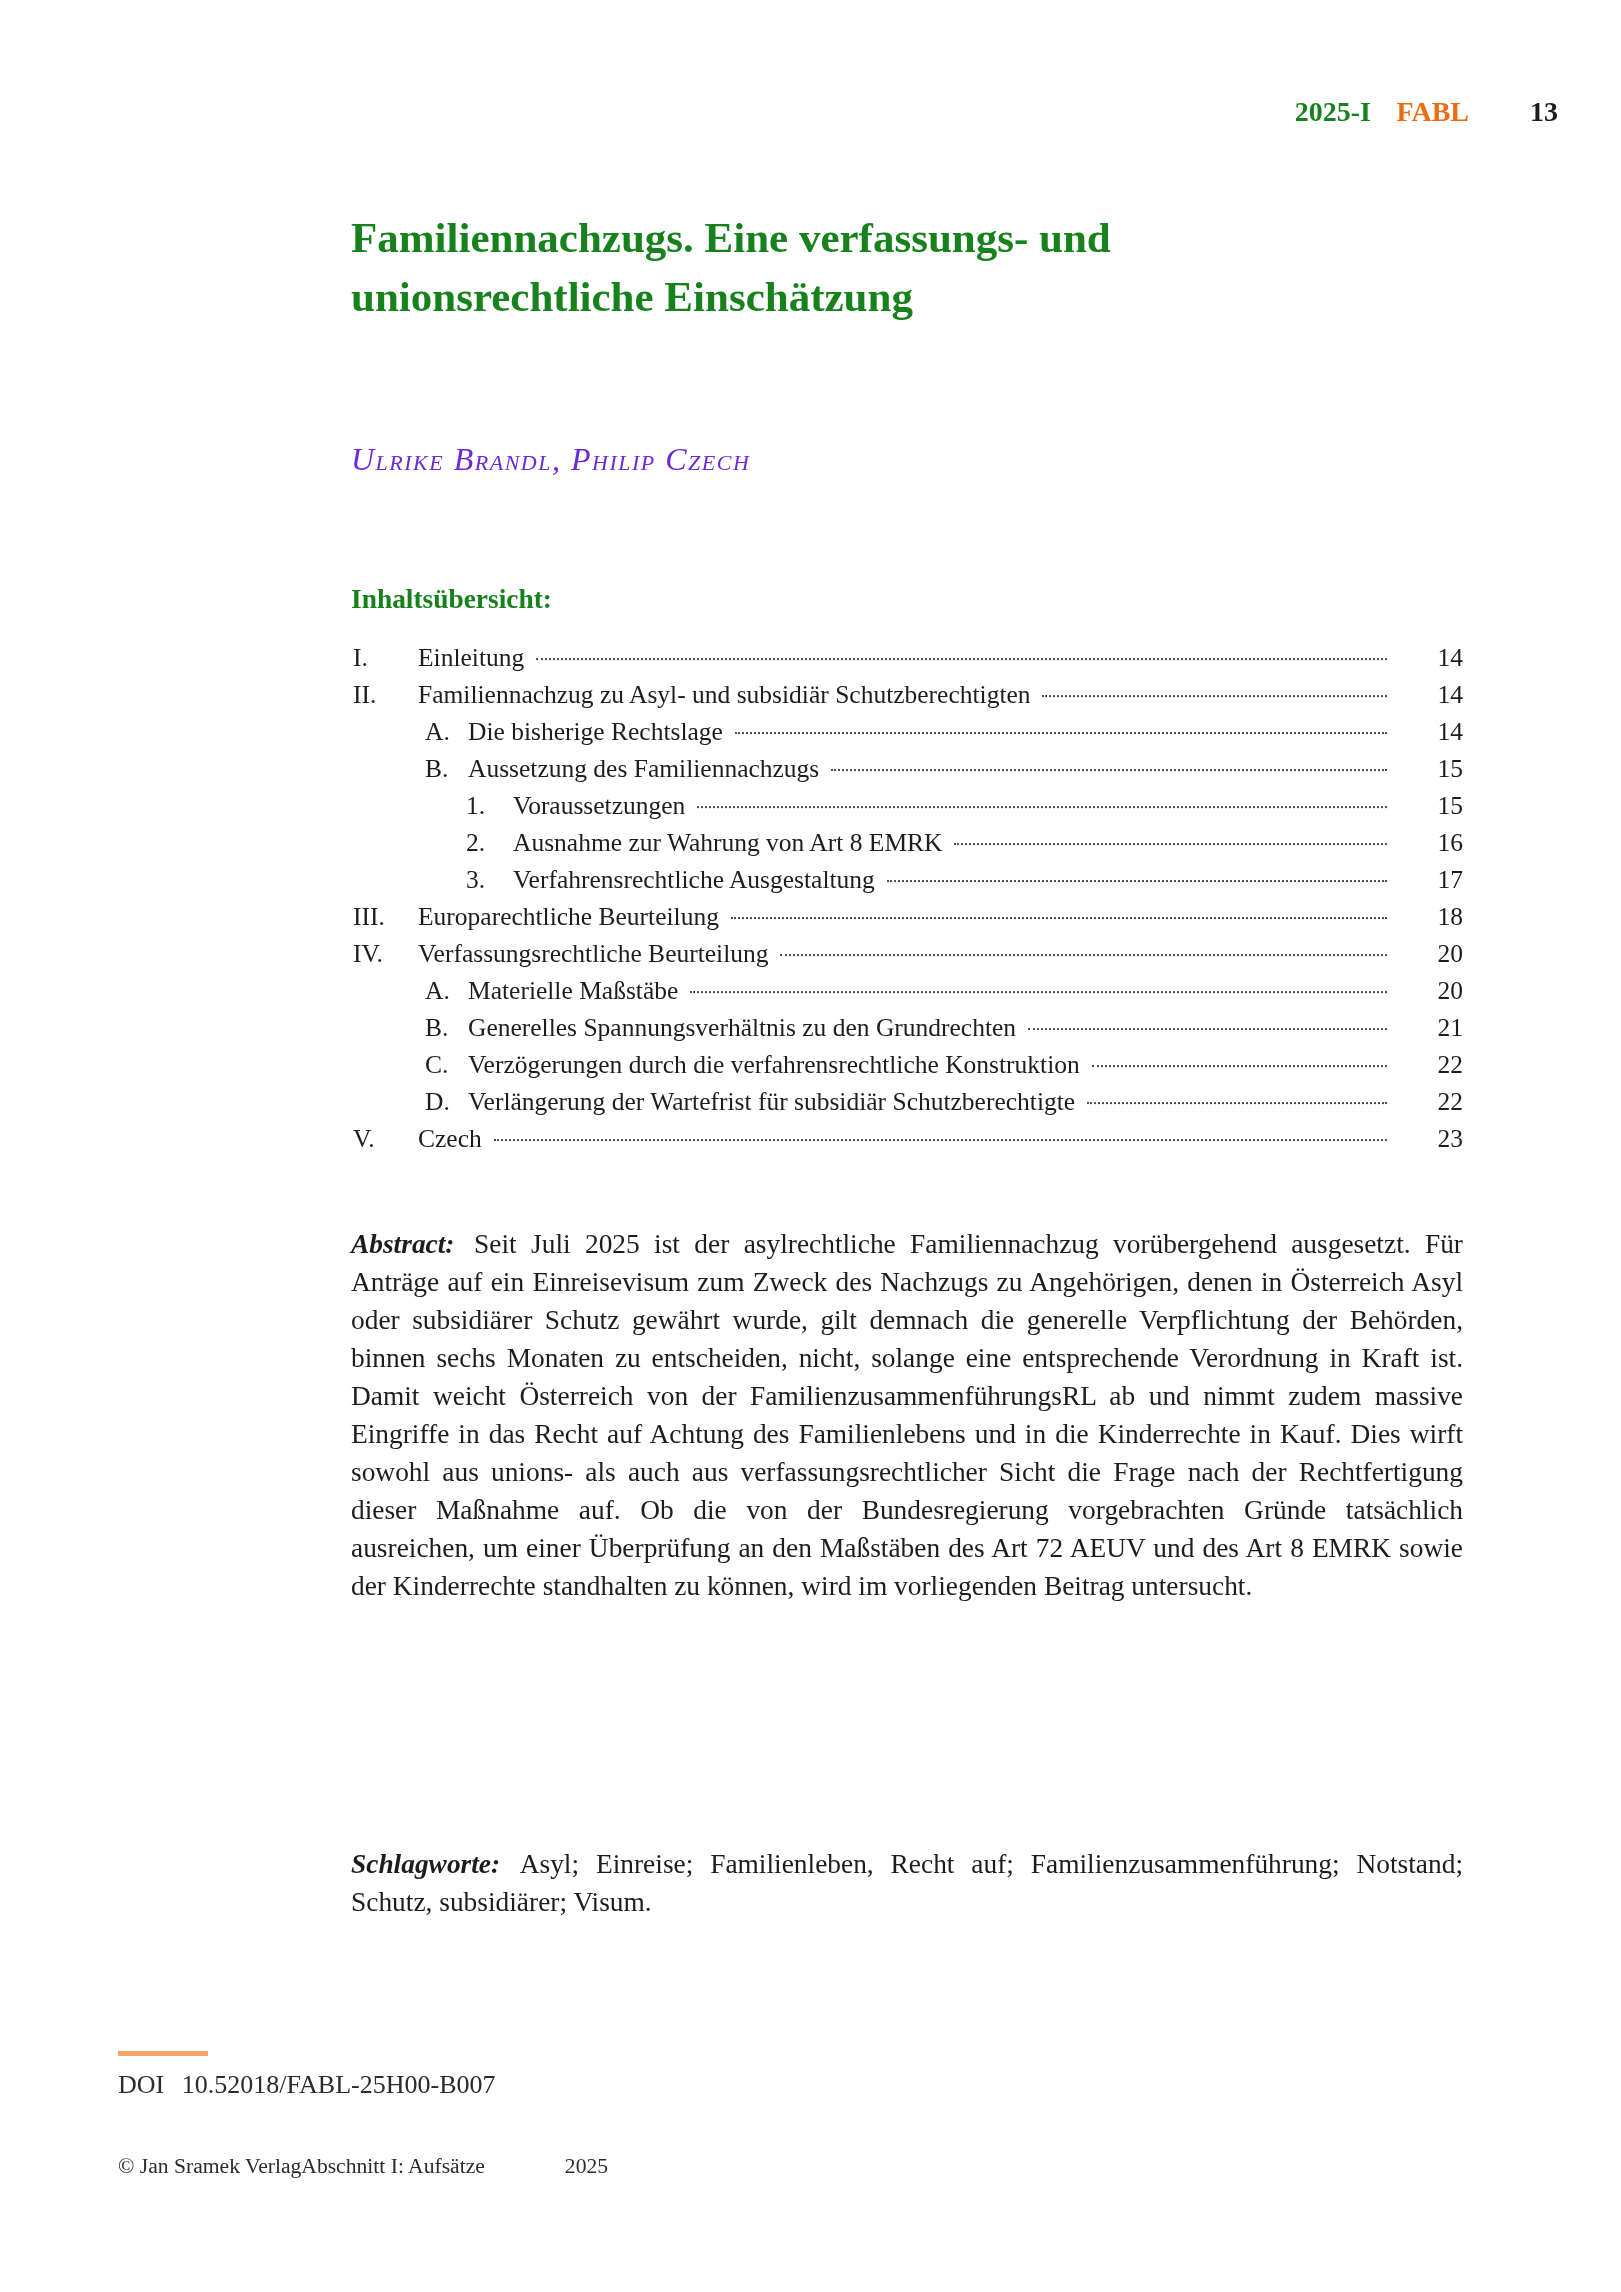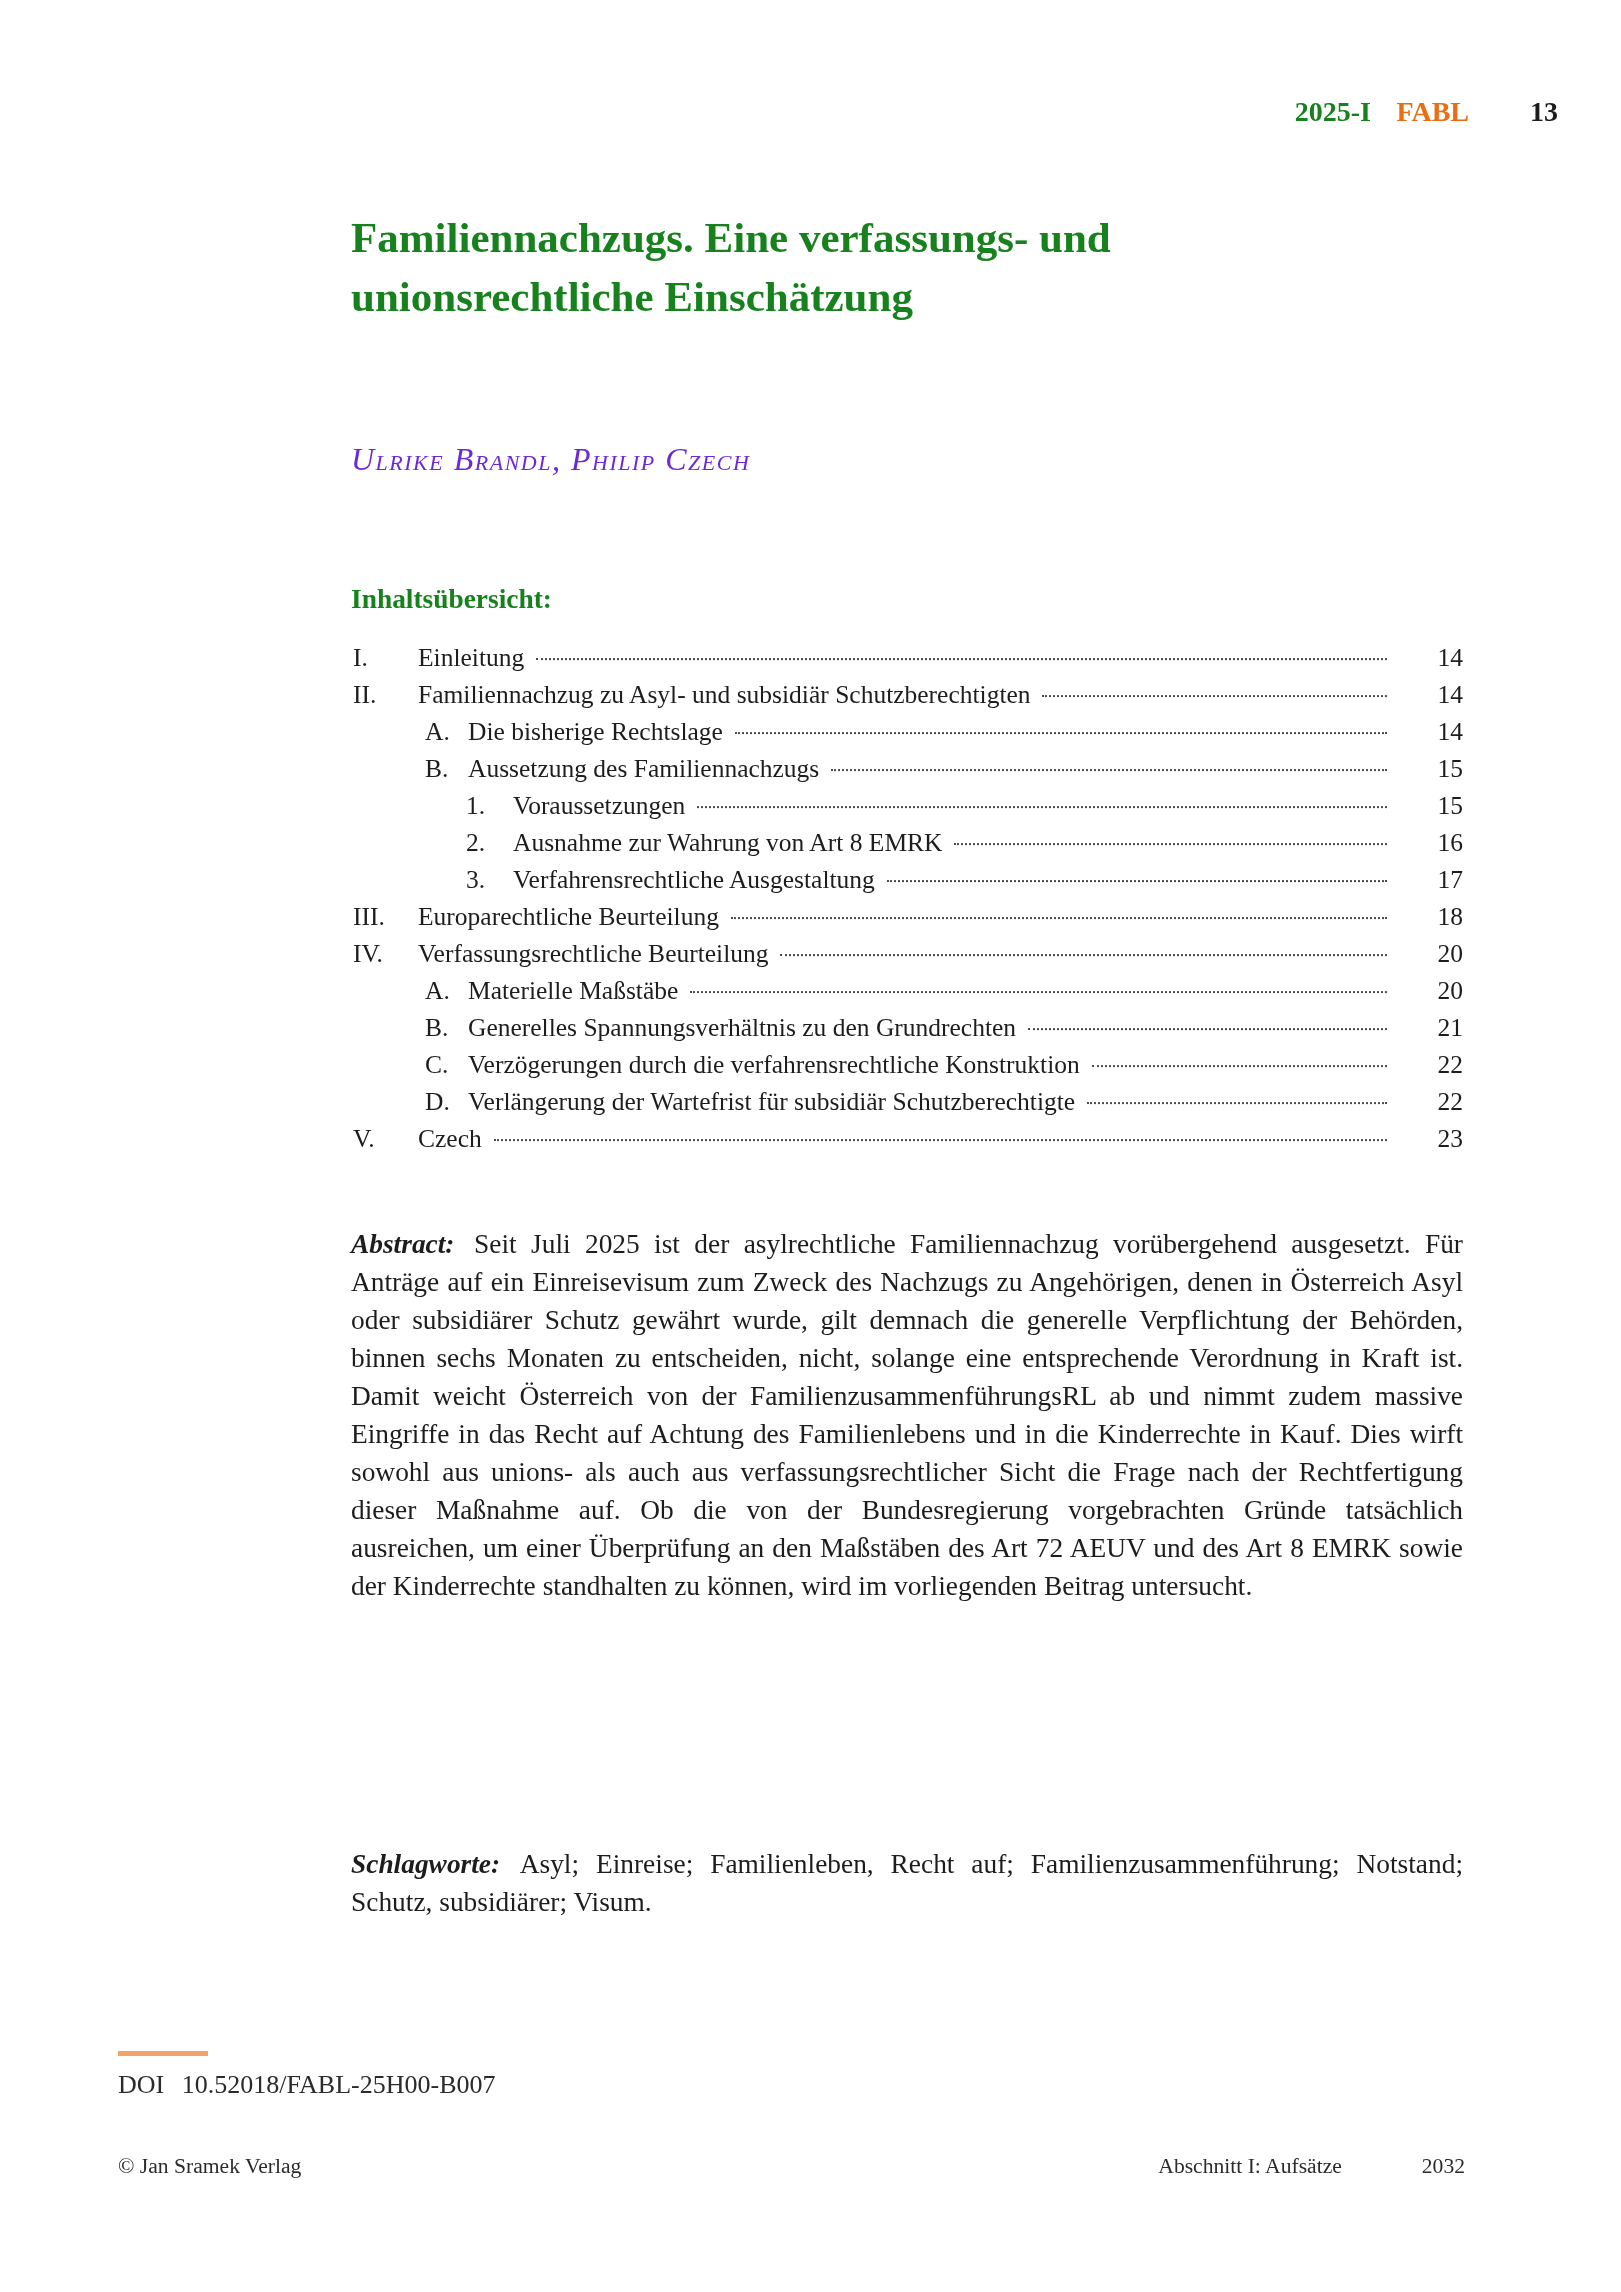--- a/index.html
+++ b/index.html
@@ -76,21 +76,21 @@
   }
   .doi{
     position:absolute;left:118px;top:2070px;
     font-size:26px;color:#2b2b2b;
   }
   .doi .doi-label{margin-right:17.6px;}
 
   
   .footer{
     position:absolute;left:118px;right:156px;top:2154px;
-    display:flex;justify-content:space-between;align-items:baseline;
+    display:flex;align-items:baseline;
     font-size:21.6px;color:#2b2b2b;
   }
   .footer-right{display:flex;align-items:baseline;}
   .footer-right .section{margin-right:80px;}
 </style>
 </head>
 <body>
 
 <div class="page">
 
@@ -206,18 +206,18 @@
 
   <div class="doi-rule"></div>
   <div class="doi">
     <span class="doi-label">DOI</span><span>10.52018/FABL-25H00-B007</span>
   </div>
 
   <div class="footer">
     <span>© Jan Sramek Verlag</span>
     <span class="footer-right">
       <span class="section">Abschnitt I: Aufsätze</span>
-      <span>2032</span>
+      <span>2025</span>
     </span>
   </div>
 
 </div>
 
 
 </body></html>

